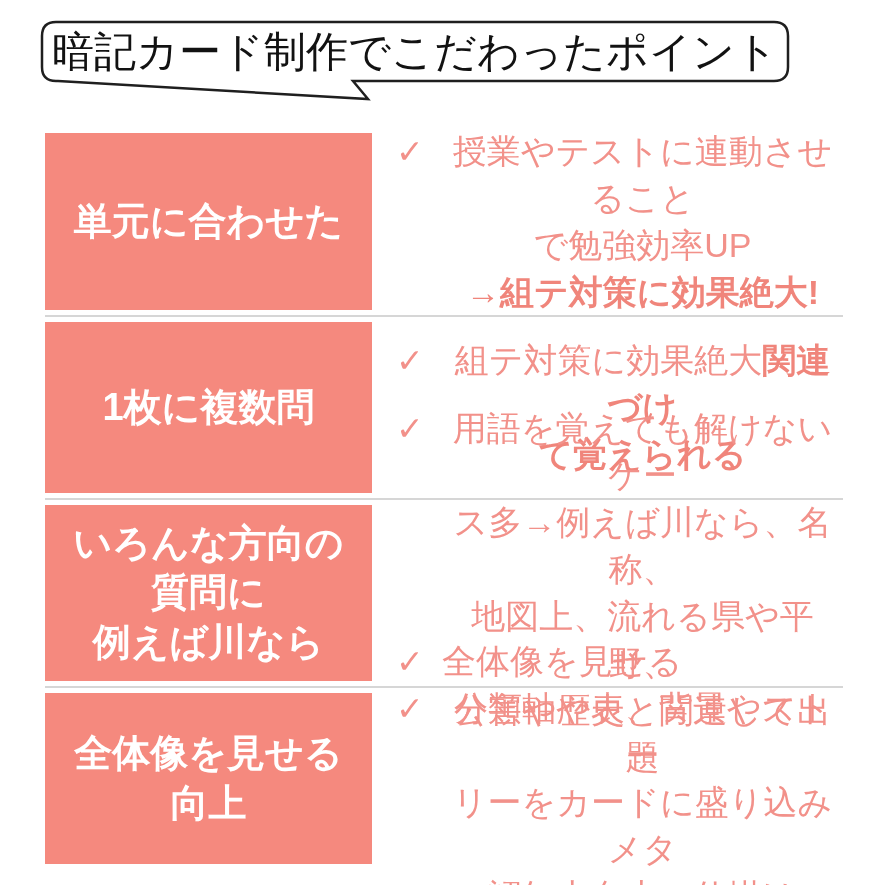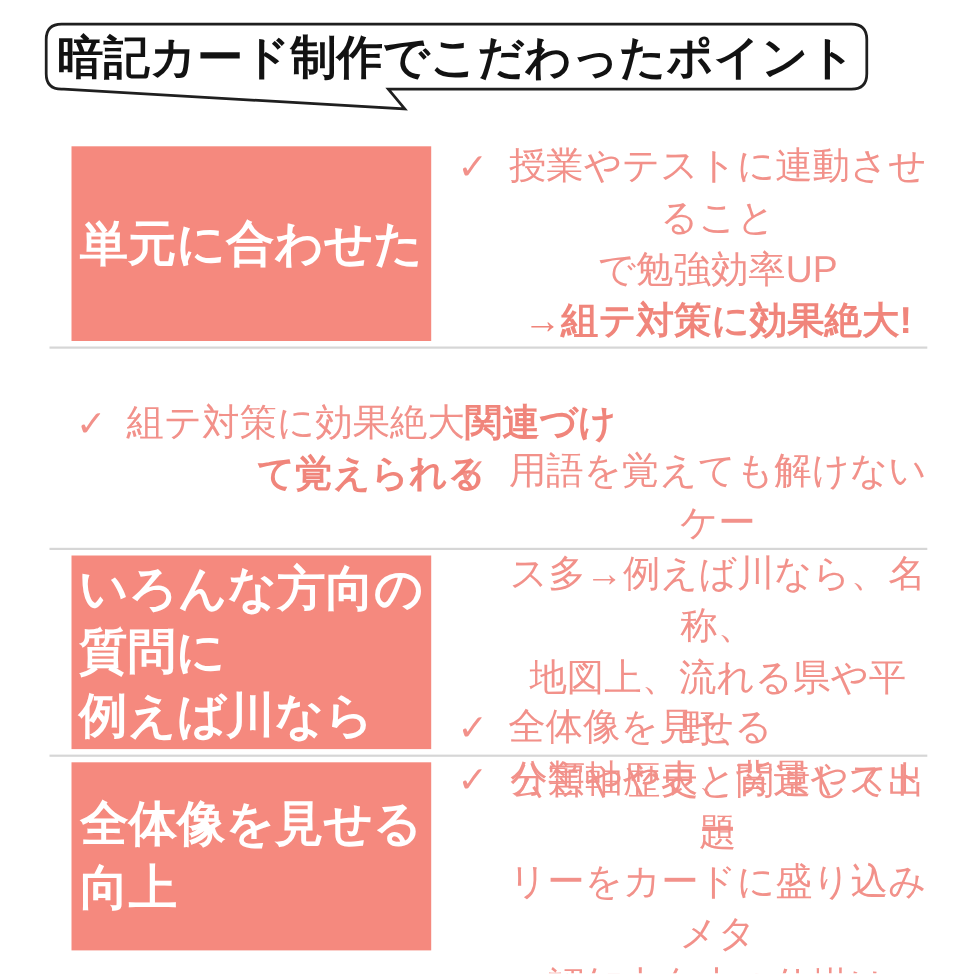--- a/index.html
+++ b/index.html
@@ -16,40 +16,39 @@
     width:888px;height:885px;
     background:#ffffff;
     overflow:hidden;
     font-family:"Liberation Sans", sans-serif;
   }
   
   .bubble-svg{position:absolute;left:0;top:0;}
   .bubble-title{
     position:absolute;left:42px;top:23px;width:746px;height:57px;
     display:flex;align-items:center;justify-content:center;
-    font-size:42px;font-weight:700;color:var(--ink);
+    font-size:42px;font-weight:400;color:var(--ink);
     letter-spacing:0px;white-space:nowrap;
   }
   
   .rows{position:absolute;left:45px;top:133px;width:798px;}
   .row{display:flex;}
   .row-1{height:177px;}
   .row-2{height:171px;}
   .row-3{height:176px;}
   .row-4{height:171px;}
   .sep{height:2px;background:var(--sep);margin:5px 0;}
   .label-box{
     flex:0 0 327px;width:327px;
     background:var(--pink);
     color:#ffffff;
     display:flex;align-items:center;justify-content:center;
-    text-align:left;
-    font-size:44px;font-weight:600;line-height:1.3;
+    text-align:center;
+    font-size:38px;font-weight:600;line-height:1.3;
     white-space:pre-line;
-    margin-left:20px;
   }
   .content{
     flex:1;
     padding-left:24px;
     display:flex;flex-direction:column;justify-content:center;
   }
   .bullet{display:flex;align-items:flex-start;}
   .check{
     flex:0 0 46px;width:46px;
     color:var(--pink-text);
@@ -84,20 +83,21 @@
             <div class="btext"><span>授業やテストに連動させること
 で勉強効率UP
 </span><span class="bold">→組テ対策に効果絶大!</span></div>
           </div>
       </div>
     </div>
 
     <div class="sep"></div>
 
     <div class="row row-2">
+      <div class="label-box">1枚に複数問</div>
       <div class="content">
         <div class="bullet">
             <span class="check">✓</span>
             <div class="btext"><span>組テ対策に効果絶大</span><span class="bold">関連づけ
 て覚えられる</span></div>
           </div>
       </div>
     </div>
 
     <div class="sep"></div>

